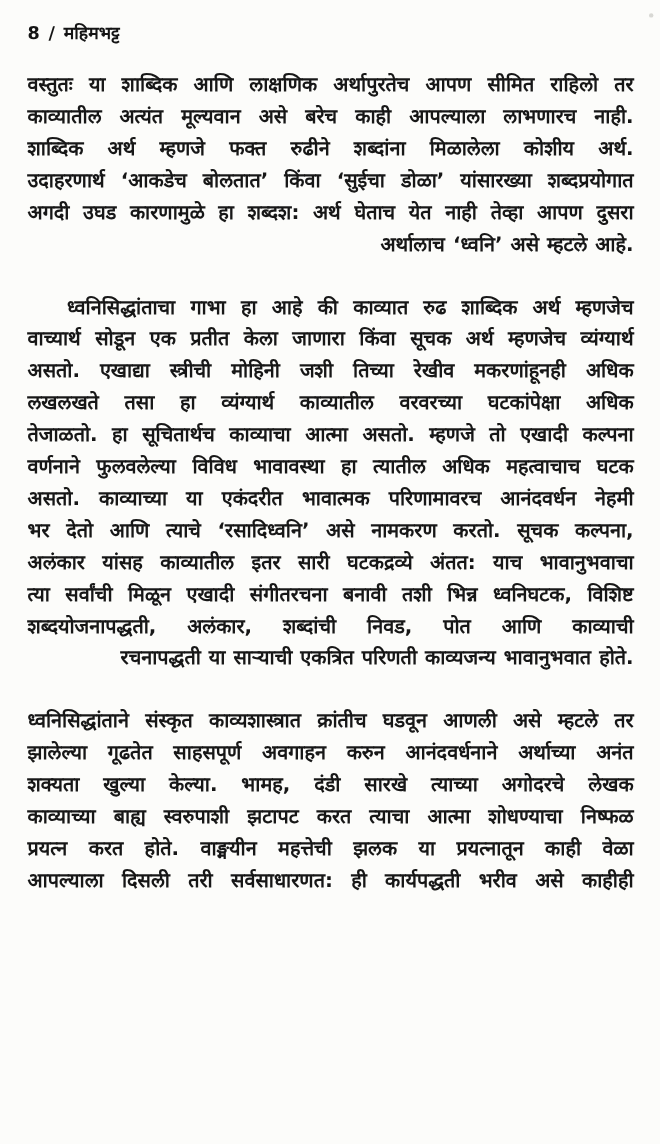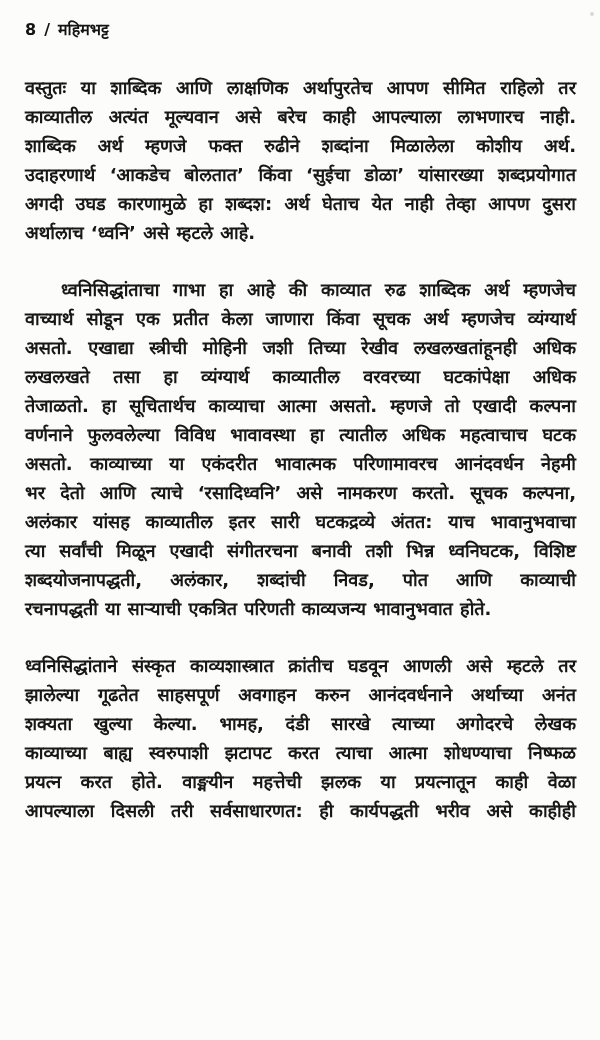--- a/index.html
+++ b/index.html
@@ -21,34 +21,34 @@
   }
   .header {
     display: flex;
     align-items: baseline;
     gap: 8px;
     font-size: 16px;
     font-weight: bold;
     color: #141414;
   }
   .body-text {
-    margin-top: 33px;
+    margin-top: 23px;
     font-size: 18px;
     font-weight: 600;
   }
   .para {
     margin: 0 0 28px 0;
   }
   .para:last-child {
     margin-bottom: 0;
   }
   .line {
     height: 29px;
     line-height: 29px;
-    text-align: left;
+    text-align: right;
     word-spacing: 1px;
   }
   .line.justify {
     text-align: justify;
     text-align-last: justify;
   }
   .line.first-indent {
     text-indent: 36px;
   }
   
@@ -79,21 +79,21 @@
         <div class="line justify">वस्तुतः या शाब्दिक आणि लाक्षणिक अर्थापुरतेच आपण सीमित राहिलो तर</div>
         <div class="line justify">काव्यातील अत्यंत मूल्यवान असे बरेच काही आपल्याला लाभणारच नाही.</div>
         <div class="line justify">शाब्दिक अर्थ म्हणजे फक्त रुढीने शब्दांना मिळालेला कोशीय अर्थ.</div>
         <div class="line justify">उदाहरणार्थ ‘आकडेच बोलतात’ किंवा ‘सुईचा डोळा’ यांसारख्या शब्दप्रयोगात</div>
         <div class="line justify">अगदी उघड कारणामुळे हा शब्दश: अर्थ घेताच येत नाही तेव्हा आपण दुसरा</div>
         <div class="line">अर्थालाच ‘ध्वनि’ असे म्हटले आहे.</div>
       </div>
       <div class="para">
         <div class="line justify first-indent">ध्वनिसिद्धांताचा गाभा हा आहे की काव्यात रुढ शाब्दिक अर्थ म्हणजेच</div>
         <div class="line justify">वाच्यार्थ सोडून एक प्रतीत केला जाणारा किंवा सूचक अर्थ म्हणजेच व्यंग्यार्थ</div>
-        <div class="line justify">असतो. एखाद्या स्त्रीची मोहिनी जशी तिच्या रेखीव लखलखतांहूनही अधिक</div>
+        <div class="line justify">असतो. एखाद्या स्त्रीची मोहिनी जशी तिच्या रेखीव मकरणांहूनही अधिक</div>
         <div class="line justify">लखलखते तसा हा व्यंग्यार्थ काव्यातील वरवरच्या घटकांपेक्षा अधिक</div>
         <div class="line justify">तेजाळतो. हा सूचितार्थच काव्याचा आत्मा असतो. म्हणजे तो एखादी कल्पना</div>
         <div class="line justify">वर्णनाने फुलवलेल्या विविध भावावस्था हा त्यातील अधिक महत्वाचाच घटक</div>
         <div class="line justify">असतो. काव्याच्या या एकंदरीत भावात्मक परिणामावरच आनंदवर्धन नेहमी</div>
         <div class="line justify">भर देतो आणि त्याचे ‘रसादिध्वनि’ असे नामकरण करतो. सूचक कल्पना,</div>
         <div class="line justify">अलंकार यांसह काव्यातील इतर सारी घटकद्रव्ये अंतत: याच भावानुभवाचा</div>
         <div class="line justify">त्या सर्वांची मिळून एखादी संगीतरचना बनावी तशी भिन्न ध्वनिघटक, विशिष्ट</div>
         <div class="line justify">शब्दयोजनापद्धती, अलंकार, शब्दांची निवड, पोत आणि काव्याची</div>
         <div class="line">रचनापद्धती या साऱ्याची एकत्रित परिणती काव्यजन्य भावानुभवात होते.</div>
       </div>

